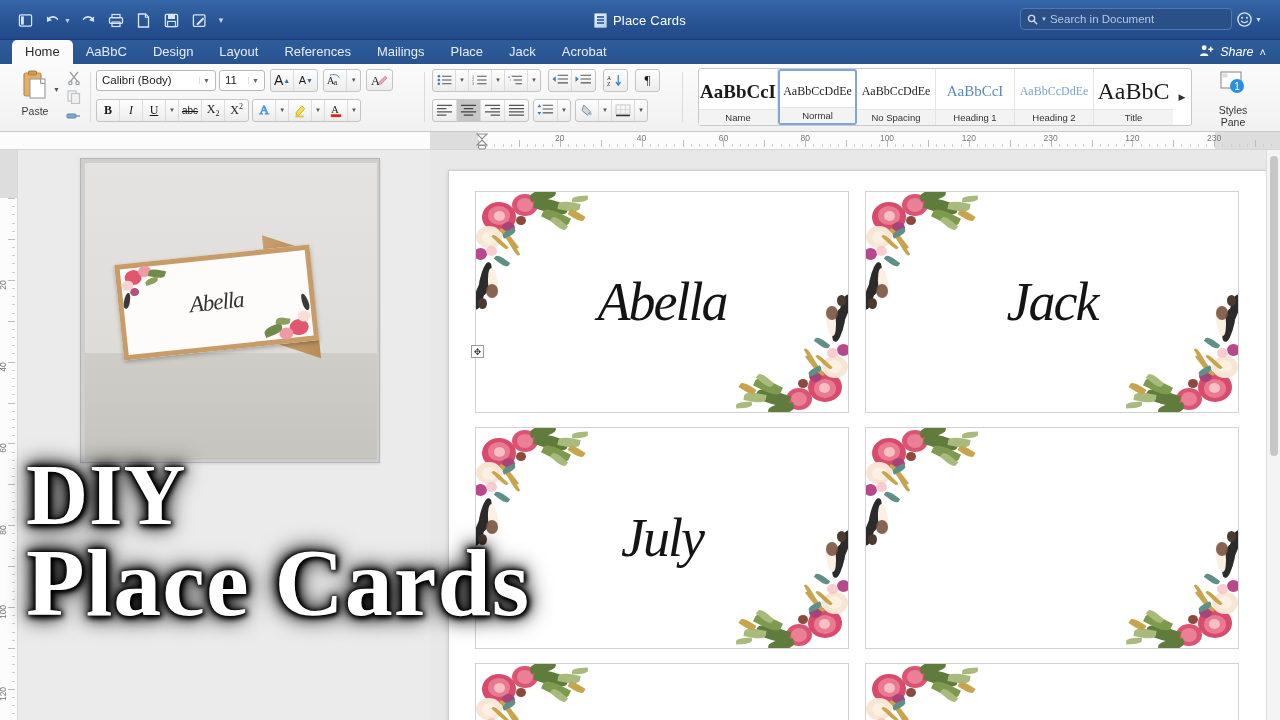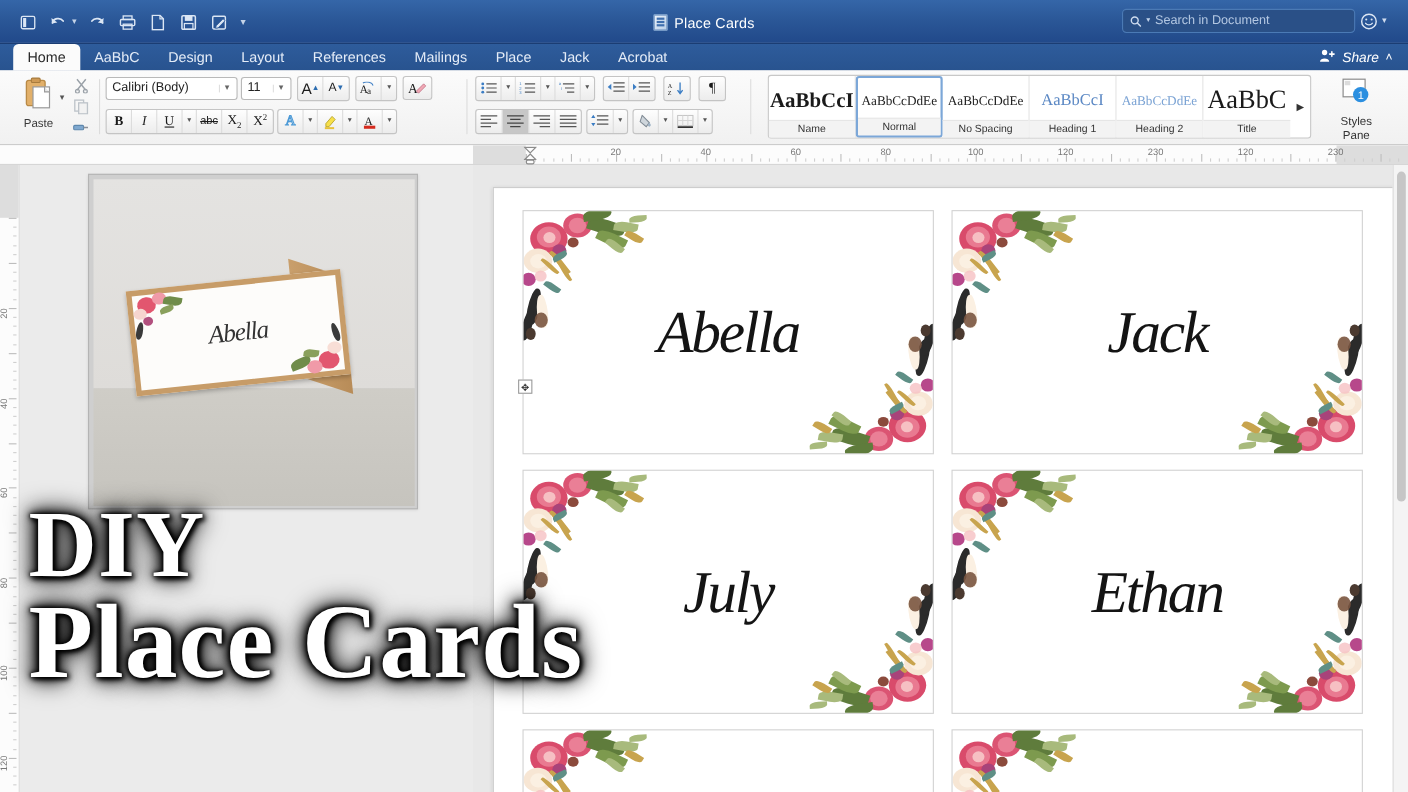--- a/index.html
+++ b/index.html
@@ -1132,21 +1132,20 @@
                 <span class="fl-leaf" style="left: 30px; top: 56px; width: 22px; height: 4px; background: rgb(200, 164, 78); transform: rotate(60deg);"></span>
                 <span class="fl-leaf" style="left: 18px; top: 52px; width: 20px; height: 4px; background: rgb(200, 164, 78); transform: rotate(44deg);"></span>
                 <span class="fl-feather" style="left: 8px; top: 74px; width: 11px; height: 34px; background: rgb(43, 43, 43); transform: rotate(12deg);"></span>
                 <span class="fl-feather" style="left: 16px; top: 80px; width: 10px; height: 30px; background: rgb(251, 240, 226); transform: rotate(-6deg);"></span>
                 <span class="fl-feather" style="left: 3px; top: 92px; width: 9px; height: 30px; background: rgb(43, 43, 43); transform: rotate(16deg);"></span>
                 <span class="fl-blob" style="left: 14px; top: 96px; width: 12px; height: 14px; background: rgb(122, 85, 64); opacity: 0.9;"></span>
                 <span class="fl-blob" style="left: 6px; top: 110px; width: 9px; height: 11px; background: rgb(75, 58, 48);"></span>
                 <span class="fl-leaf" style="left: 22px; top: 70px; width: 16px; height: 6px; background: rgb(95, 143, 134); transform: rotate(36deg);"></span>
                 <span class="fl-leaf" style="left: 30px; top: 42px; width: 14px; height: 6px; background: rgb(95, 143, 134); transform: rotate(-26deg);"></span>
               </div>
-            <div class="cardname">Ethan</div>
           </div>
 
           <div class="cardcell" style="left:0;top:472px">
             <div class="floral ftl" style="width: 125px; height: 155px; left: -4px; top: -4px;">
                 <span class="fl-blob" style="left: 10px; top: 14px; width: 34px; height: 30px; background: rgb(217, 75, 107);"></span>
                 <span class="fl-blob" style="left: 16px; top: 18px; width: 22px; height: 19px; background: rgb(234, 127, 150); opacity: 0.9;"></span>
                 <span class="fl-blob" style="left: 22px; top: 23px; width: 11px; height: 10px; background: rgb(246, 192, 195);"></span>
                 <span class="fl-blob" style="left: 40px; top: 6px; width: 26px; height: 22px; background: rgb(217, 75, 107); opacity: 0.95;"></span>
                 <span class="fl-blob" style="left: 45px; top: 10px; width: 16px; height: 14px; background: rgb(234, 127, 150);"></span>
                 <span class="fl-blob" style="left: 4px; top: 38px; width: 26px; height: 22px; background: rgb(247, 230, 212);"></span>

